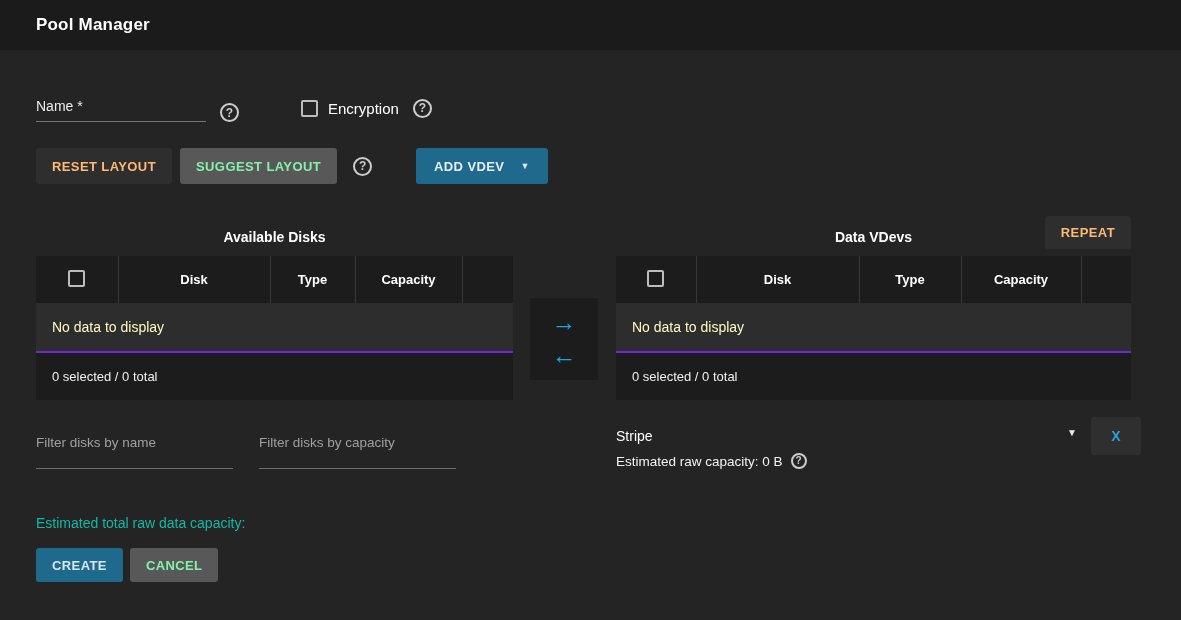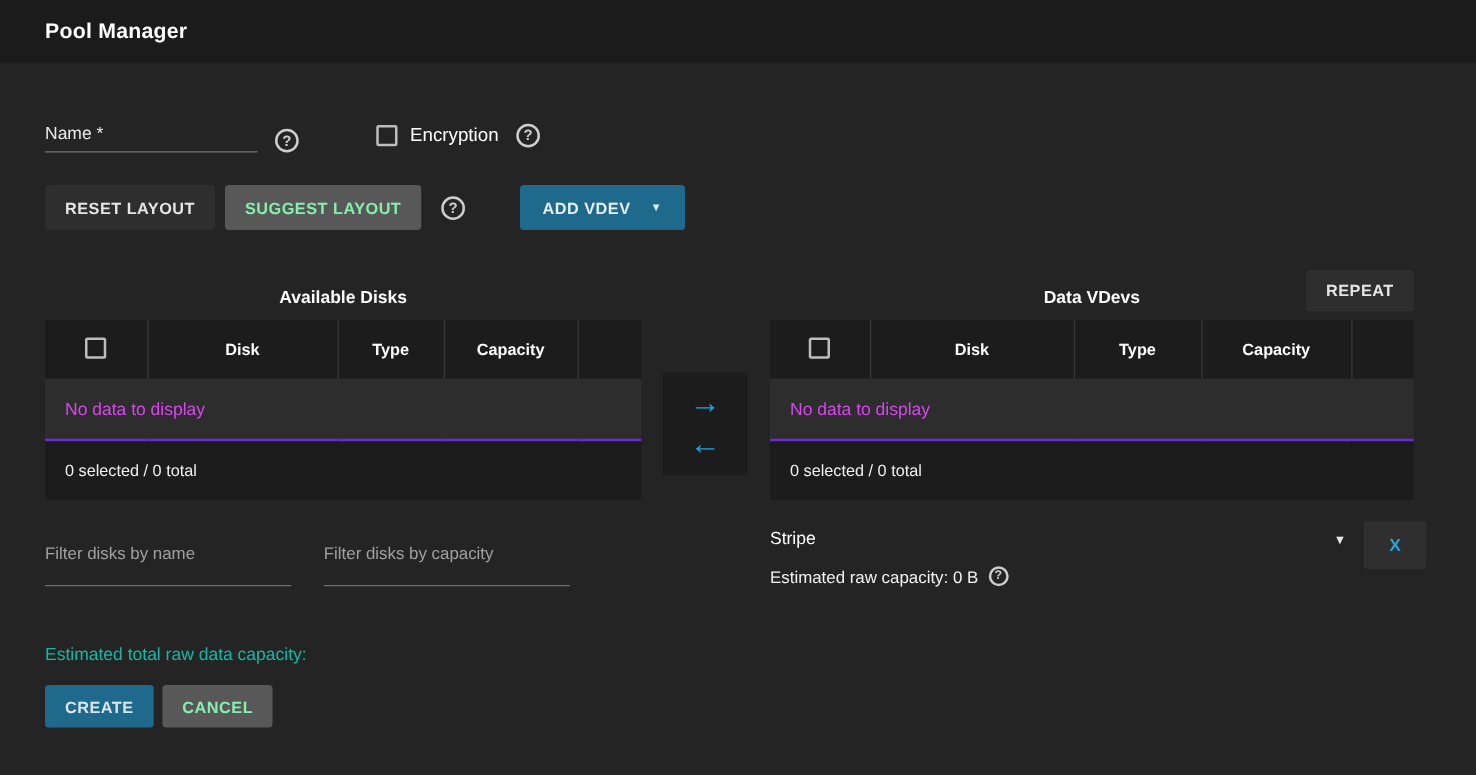--- a/index.html
+++ b/index.html
@@ -45,21 +45,21 @@
   .enc .checkbox { margin-right: 10px; }
   .enc-label { font-size: 15px; }
 
   
   .row2 { margin-top: 26px; display: flex; align-items: center; }
   .btn {
     height: 36px; padding: 0 16px; border: none; border-radius: 3px;
     font-family: inherit; font-size: 13px; font-weight: 700; letter-spacing: .4px;
     cursor: pointer;
   }
-  .btn.dim   { background: #2e2e2e; color: #e5e5e5; }
+  .btn.dim   { background: #2e2e2e; color: #fdba74; }
   .btn.gray  { background: #585858; color: #86efac; }
   .btn.teal  { background: #1f6a8c; color: #e6eff5; display: inline-flex; align-items: center; }
   .row2 .btn + .btn { margin-left: 8px; }
   .row2 .help { margin-left: 16px; }
   .row2 .btn.teal { margin-left: 44px; padding: 0 18px; }
   .caret { font-size: 9px; margin-left: 16px; color: #dce8ef; }
 
   
   .panels { margin-top: 34px; display: flex; }
   .panel-left  { width: 477px; }
@@ -68,21 +68,21 @@
   .panel-title-row { height: 38px; position: relative; display: flex; align-items: center; justify-content: center; }
   .panel-title { font-size: 14px; font-weight: 700; }
   .repeat-btn { position: absolute; right: 0; top: -2px; height: 33px; background: #3c3c3c; color: #8a8a8a; }
 
   table { width: 100%; border-collapse: collapse; table-layout: fixed; }
   thead th {
     background: #1c1c1c; height: 47px; font-size: 13px; font-weight: 700;
     border-right: 1px solid #383838; text-align: center;
   }
   thead th:last-child { border-right: none; }
-  tbody td { background: #2d2d2d; height: 49px; padding-left: 16px; color: #d946ef; font-size: 14px; }
+  tbody td { background: #2d2d2d; height: 49px; padding-left: 16px; color: #fef9c3; font-size: 14px; }
   tfoot td { background: #1c1c1c; height: 48px; padding-left: 16px; font-size: 13px; color: #f0f0f0; border-top: 2px solid #6d28d9; }
 
   
   .transfer {
     position: absolute; top: 80px; left: 17px; width: 68px; height: 82px;
     background: #1c1c1c; display: flex; flex-direction: column;
     align-items: center; justify-content: center; gap: 4px;
   }
   .transfer button {
     background: none; border: none; color: #18a7e2; font-size: 25px;
@@ -94,21 +94,21 @@
   .filters { width: 477px; display: flex; gap: 26px; }
   .filters input {
     background: transparent; border: none; border-bottom: 1px solid #6d6d6d;
     width: 197px; color: #fff; font-size: 13.5px; padding: 6px 0 11px;
     outline: none; font-family: inherit;
   }
   .filters input::placeholder { color: #a0a0a0; opacity: 1; }
   .spacer { width: 103px; }
   .vdev { width: 515px; position: relative; }
   .vdev-select {
-    display: flex; align-items: flex-start; cursor: pointer;
+    display: flex; align-items: flex-end; cursor: pointer;
     height: 22px; font-size: 14px; padding-right: 70px; position: relative;
   }
   .vdev-caret { position: absolute; right: 54px; top: 5px; font-size: 10px; color: #e8e8e8; }
   .raw-line { margin-top: 9px; display: flex; align-items: center; font-size: 13.5px; color: #f2f2f2; }
   .x-btn {
     position: absolute; right: -10px; top: -5px; width: 50px; height: 38px;
     background: #2f2f2f; border: none; color: #2aa3d6; font-weight: 700;
     font-size: 14px; border-radius: 2px; cursor: pointer; font-family: inherit;
   }
 

